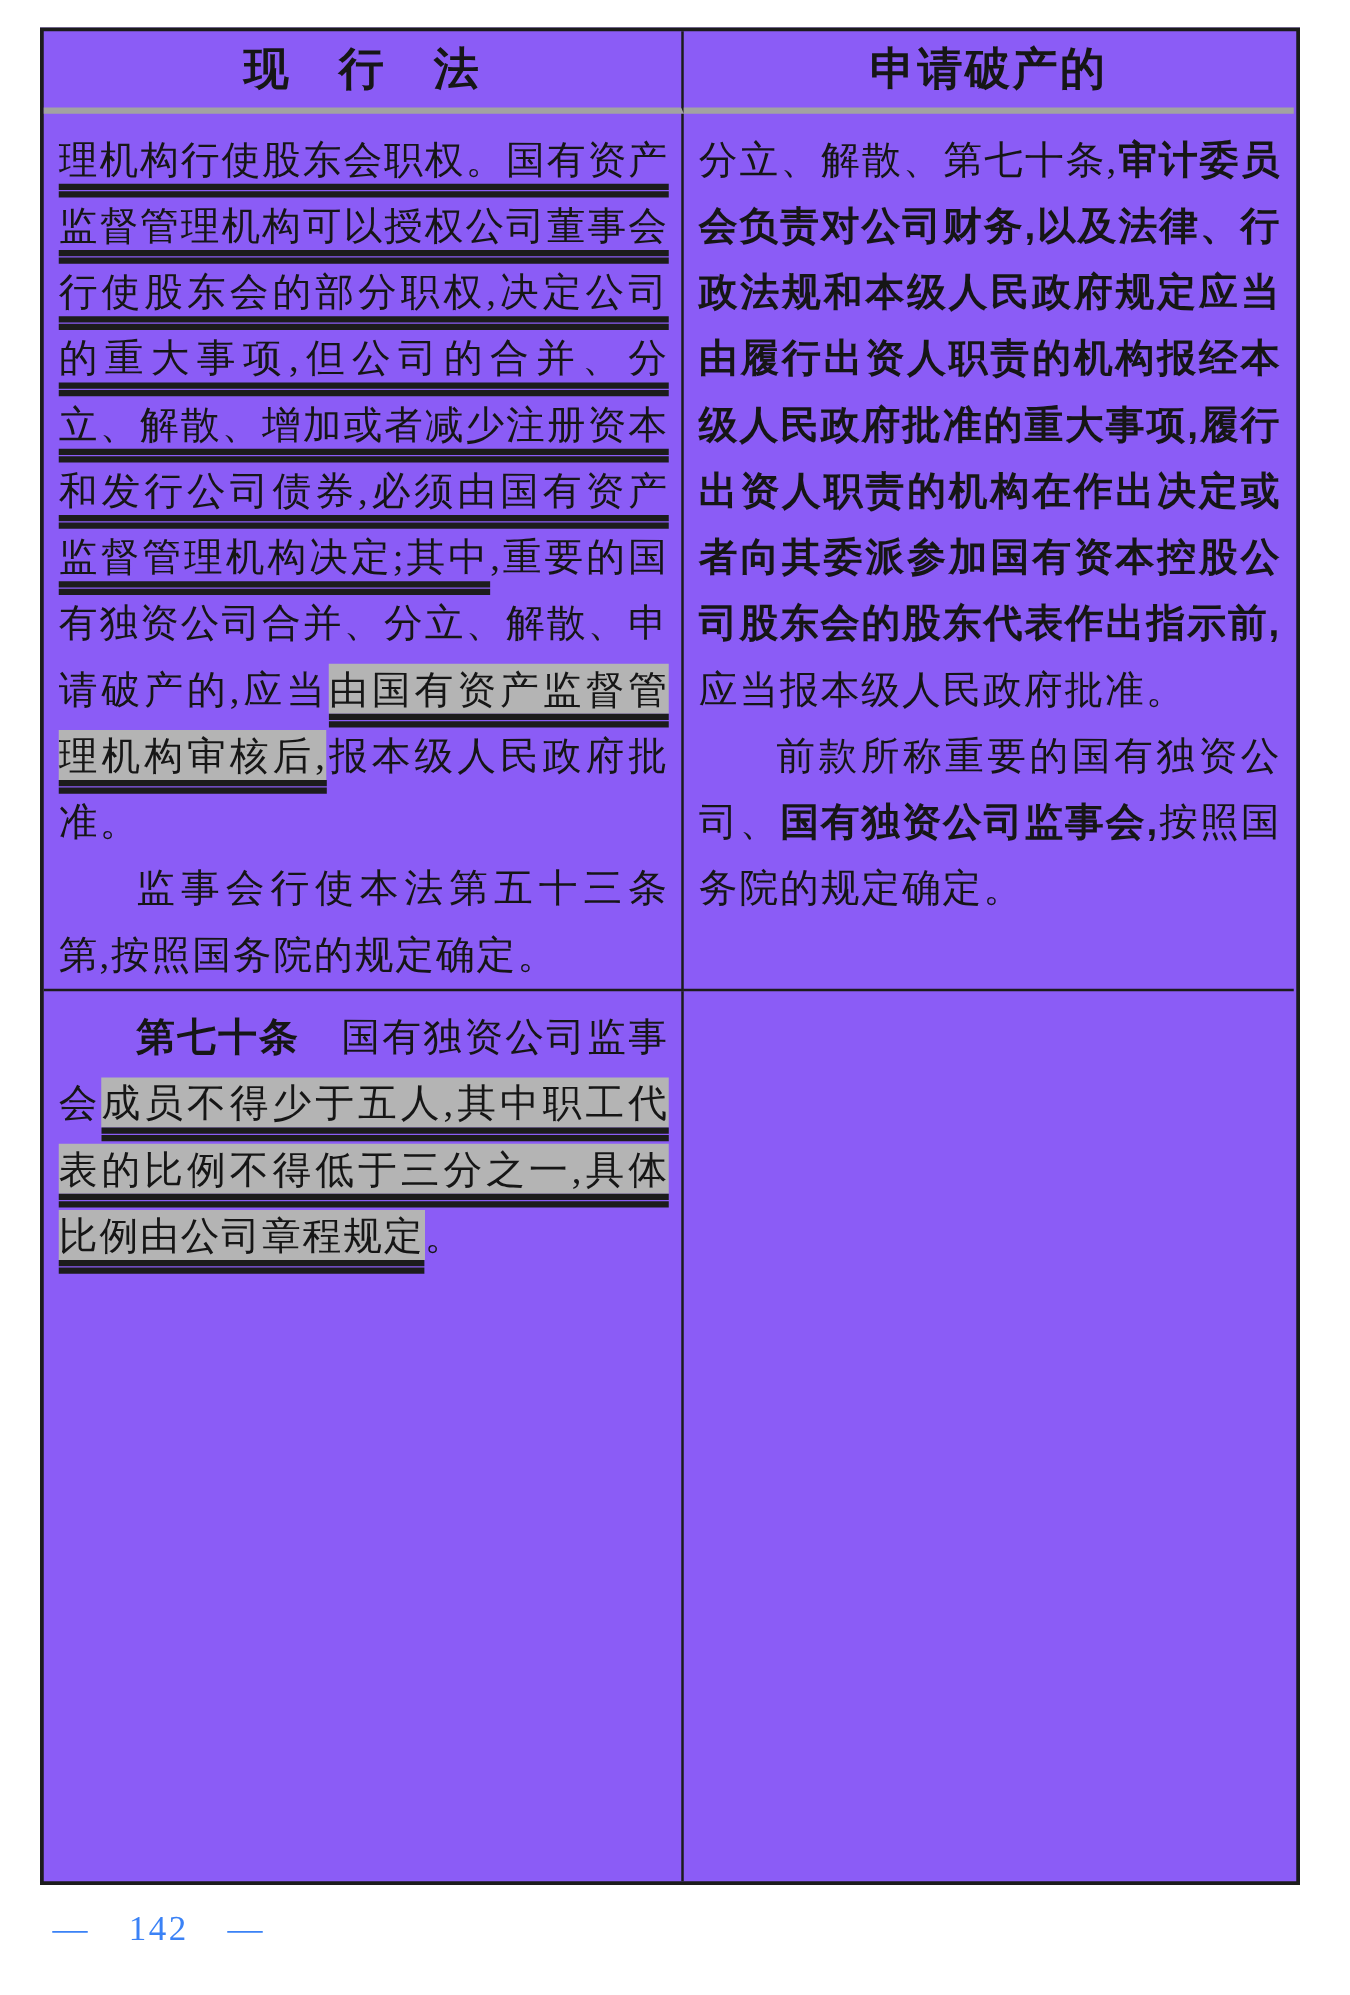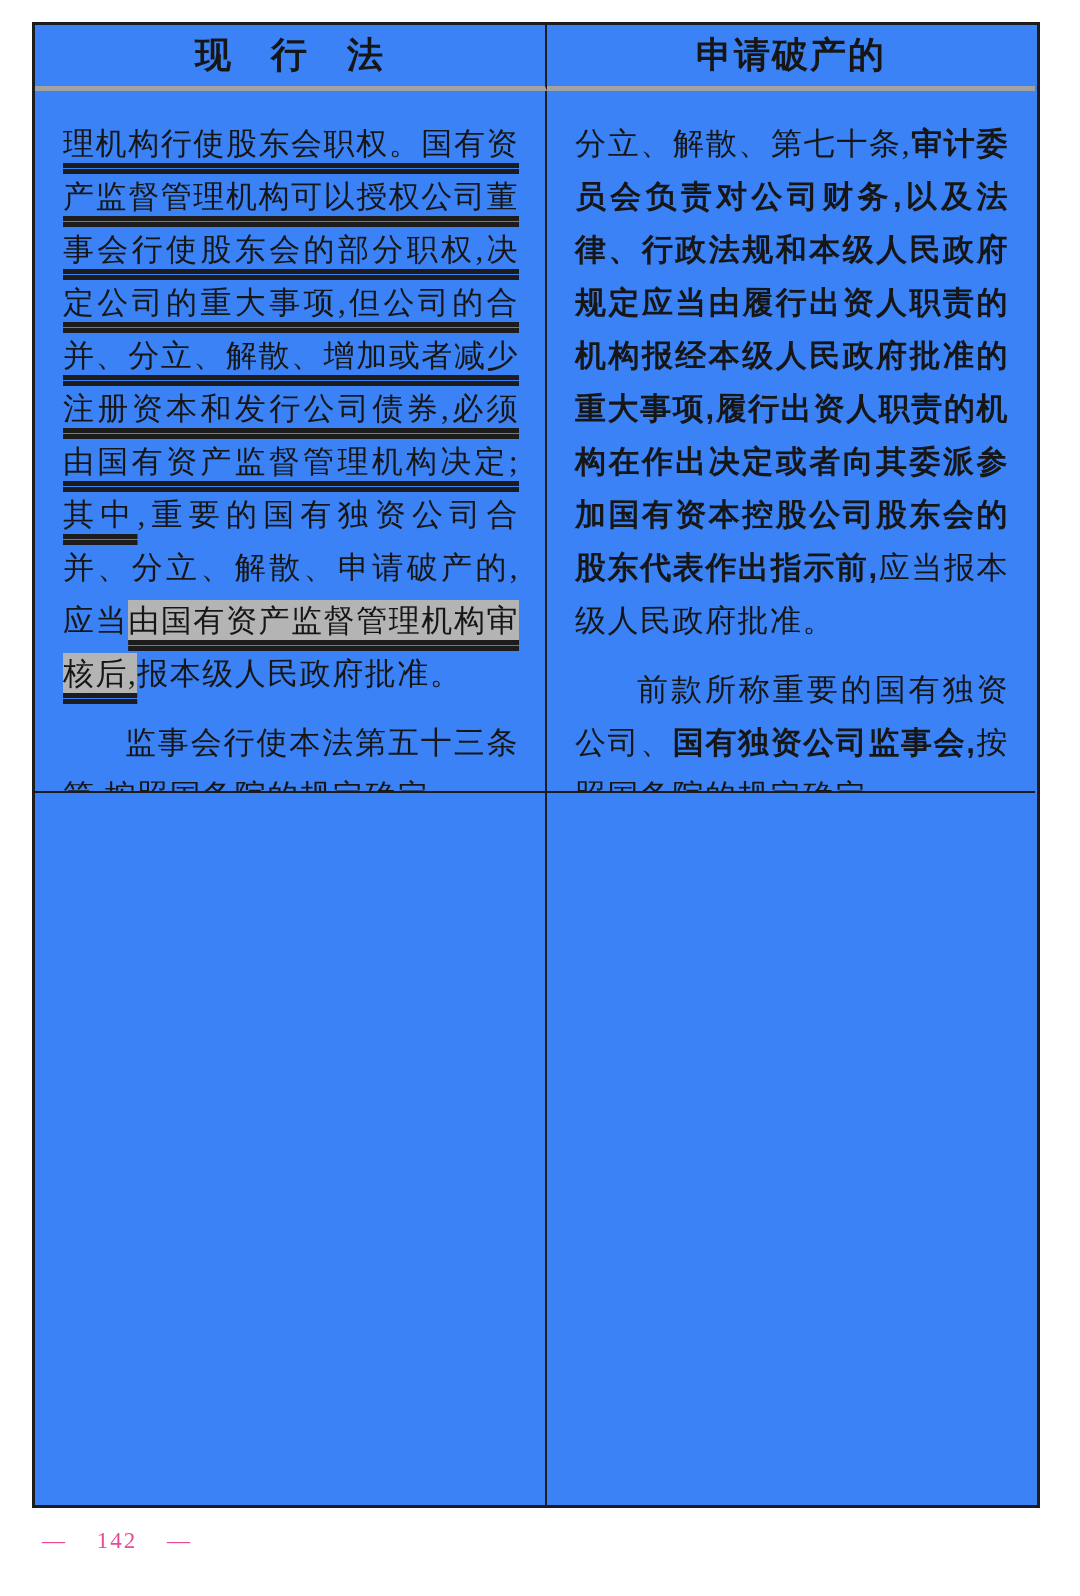--- a/index.html
+++ b/index.html
@@ -12,38 +12,38 @@
     -webkit-font-smoothing:antialiased;
   }
   .law-table{
     position:absolute;left:32px;top:22px;
     width:1008px;height:1486px;
     border:3px solid #1c1c1c;
     box-sizing:border-box;
     display:grid;
     grid-template-columns:512px 488px;
     grid-template-rows:66px 702px auto;
-    background:#3b82f6;
+    background:#8b5cf6;
   }
   .hcell{
     display:flex;align-items:center;justify-content:center;
     font-size:36px;font-weight:700;
     border-bottom:5px solid #a2a2a2;
     letter-spacing:2px;
     box-sizing:border-box;
   }
   .vline{border-right:2px solid #1c1c1c;}
   .r1{border-bottom:2px solid #1c1c1c;}
   .cell{
     box-sizing:border-box;
     padding:10px 10px 0 12px;
     overflow:hidden;
   }
   .cell p{
-    margin:16px;
+    margin:0;
     font-size:31px;
     line-height:53px;
     letter-spacing:1.5px;
     text-align:justify;
     text-justify:inter-character;
   }
   .cell p.indent{text-indent:2em;}
   .b{
     font-weight:700;
     font-family:"Liberation Sans","DejaVu Sans",sans-serif;
@@ -55,39 +55,40 @@
     text-decoration-color:#1c1c1c;
     text-underline-offset:9px;
   }
   .hl{
     background-color:#b4b4b4;
     padding-top:3px;padding-bottom:2px;
   }
   .page-number{
     position:absolute;
     left:42px;top:1528px;
-    font-size:23px;
+    font-size:28px;
     letter-spacing:2px;
     word-spacing:22px;
-    color:#ec4899;
+    color:#3b82f6;
   }
 </style>
 </head>
 <body>
 
 <div class="law-table">
   <div class="hcell vline">现　行　法</div>
   <div class="hcell">申请破产的</div>
 
   <div class="cell vline r1">
       <p><span class="u">理机构行使股东会职权。国有资产监督管理机构可以授权公司董事会行使股东会的部分职权,决定公司的重大事项,但公司的合并、分立、解散、增加或者减少注册资本和发行公司债券,必须由国有资产监督管理机构决定;其中</span><span>,重要的国有独资公司合并、分立、解散、申请破产的,应当</span><span class="u hl">由国有资产监督管理机构审核后,</span><span>报本级人民政府批准。</span></p>
       <p class="indent"><span>监事会行使本法第五十三条第,按照国务院的规定确定。</span></p>
     </div>
   <div class="cell r1">
       <p><span>分立、解散、第七十条,</span><span class="b">审计委员会负责对公司财务,以及法律、行政法规和本级人民政府规定应当由履行出资人职责的机构报经本级人民政府批准的重大事项,履行出资人职责的机构在作出决定或者向其委派参加国有资本控股公司股东会的股东代表作出指示前,</span><span>应当报本级人民政府批准。</span></p>
       <p class="indent"><span>前款所称重要的国有独资公司、</span><span class="b">国有独资公司监事会,</span><span>按照国务院的规定确定。</span></p>
     </div>
 
   <div class="cell vline">
+      <p class="indent"><span class="b">第七十条</span><span>　国有独资公司监事会</span><span class="u hl">成员不得少于五人,其中职工代表的比例不得低于三分之一,具体比例由公司章程规定</span><span>。</span></p>
     </div>
 </div>
 
 <div class="page-number">— 142 —</div>
 
 </body></html>

